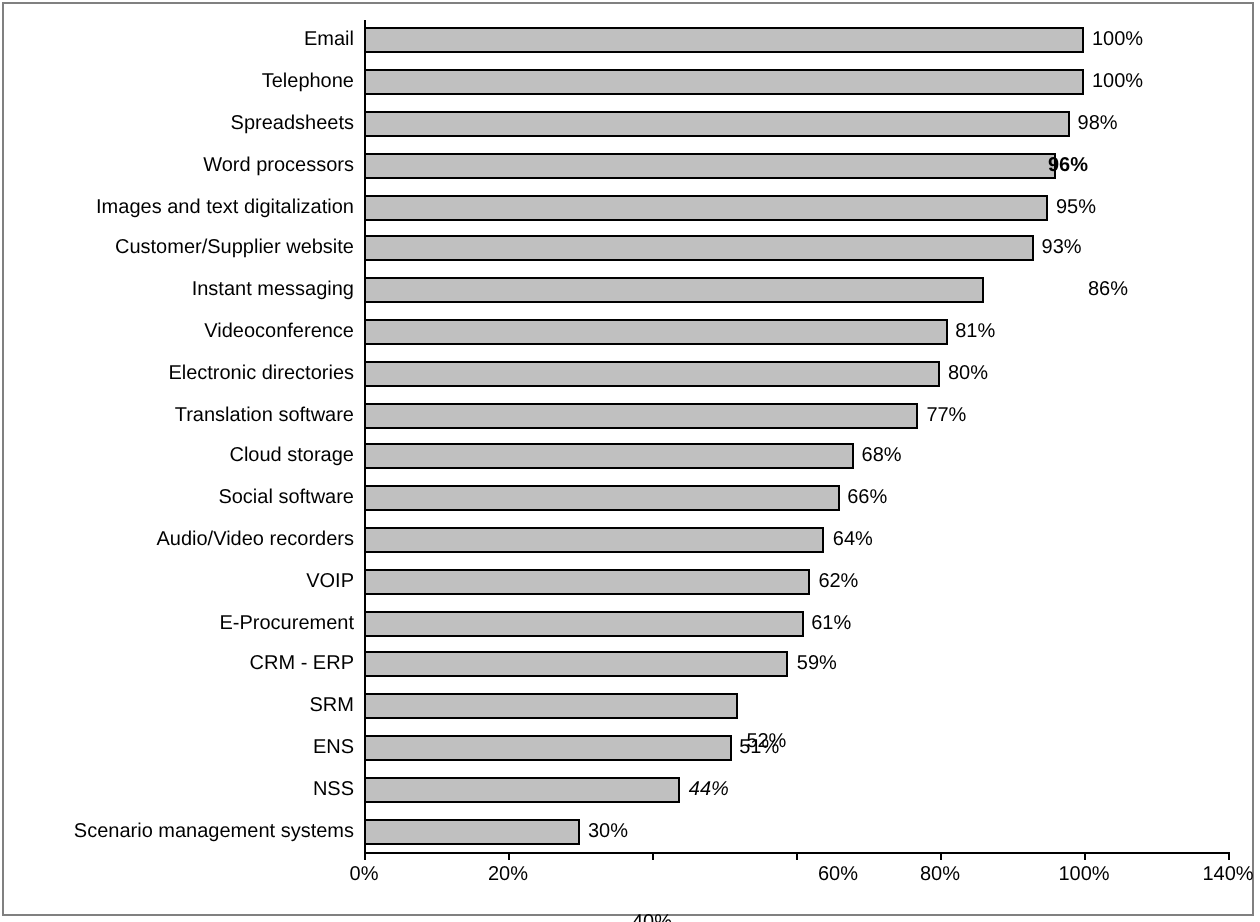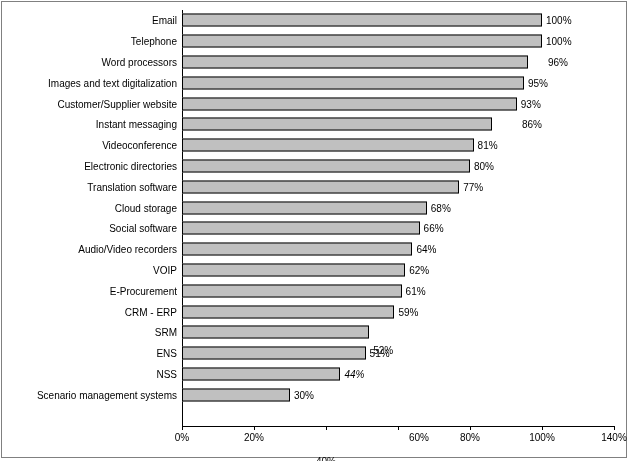--- a/index.html
+++ b/index.html
@@ -125,38 +125,43 @@
         <span class="cat-label">Email</span>
         <div class="bar" style="width: 360px; background: rgb(192, 192, 192); border-color: rgb(0, 0, 0);"></div>
         <span class="bar-value" style="left: 360px;">100%</span>
       </div>
       <div class="row">
         <span class="cat-label">Telephone</span>
         <div class="bar" style="width: 360px; background: rgb(192, 192, 192); border-color: rgb(0, 0, 0);"></div>
         <span class="bar-value" style="left: 360px;">100%</span>
       </div>
       <div class="row">
+        <span class="cat-label">Spreadsheets</span>
+        <div class="bar" style="width: 352.8px; background: rgb(192, 192, 192); border-color: rgb(0, 0, 0);"></div>
+        <span class="bar-value" style="left: 352.8px;">98%</span>
+      </div>
+      <div class="row">
         <span class="cat-label">Word processors</span>
         <div class="bar" style="width: 345.6px; background: rgb(192, 192, 192); border-color: rgb(0, 0, 0);"></div>
-        <span class="bar-value" style="left: 362px;">96%</span>
+        <span class="bar-value" style="left: 338px; font-weight: bold;">96%</span>
       </div>
       <div class="row">
         <span class="cat-label">Images and text digitalization</span>
         <div class="bar" style="width: 342px; background: rgb(192, 192, 192); border-color: rgb(0, 0, 0);"></div>
         <span class="bar-value" style="left: 342px;">95%</span>
       </div>
       <div class="row">
         <span class="cat-label">Customer/Supplier website</span>
         <div class="bar" style="width: 334.8px; background: rgb(192, 192, 192); border-color: rgb(0, 0, 0);"></div>
         <span class="bar-value" style="left: 334.8px;">93%</span>
       </div>
       <div class="row">
         <span class="cat-label">Instant messaging</span>
         <div class="bar" style="width: 309.6px; background: rgb(192, 192, 192); border-color: rgb(0, 0, 0);"></div>
-        <span class="bar-value" style="left: 296px; padding-left: 40px;">86%</span>
+        <span class="bar-value" style="left: 318px; padding-left: 40px;">86%</span>
       </div>
       <div class="row">
         <span class="cat-label">Videoconference</span>
         <div class="bar" style="width: 291.6px; background: rgb(192, 192, 192); border-color: rgb(0, 0, 0);"></div>
         <span class="bar-value" style="left: 291.6px;">81%</span>
       </div>
       <div class="row">
         <span class="cat-label">Electronic directories</span>
         <div class="bar" style="width: 288px; background: rgb(192, 192, 192); border-color: rgb(0, 0, 0);"></div>
         <span class="bar-value" style="left: 288px;">80%</span>

